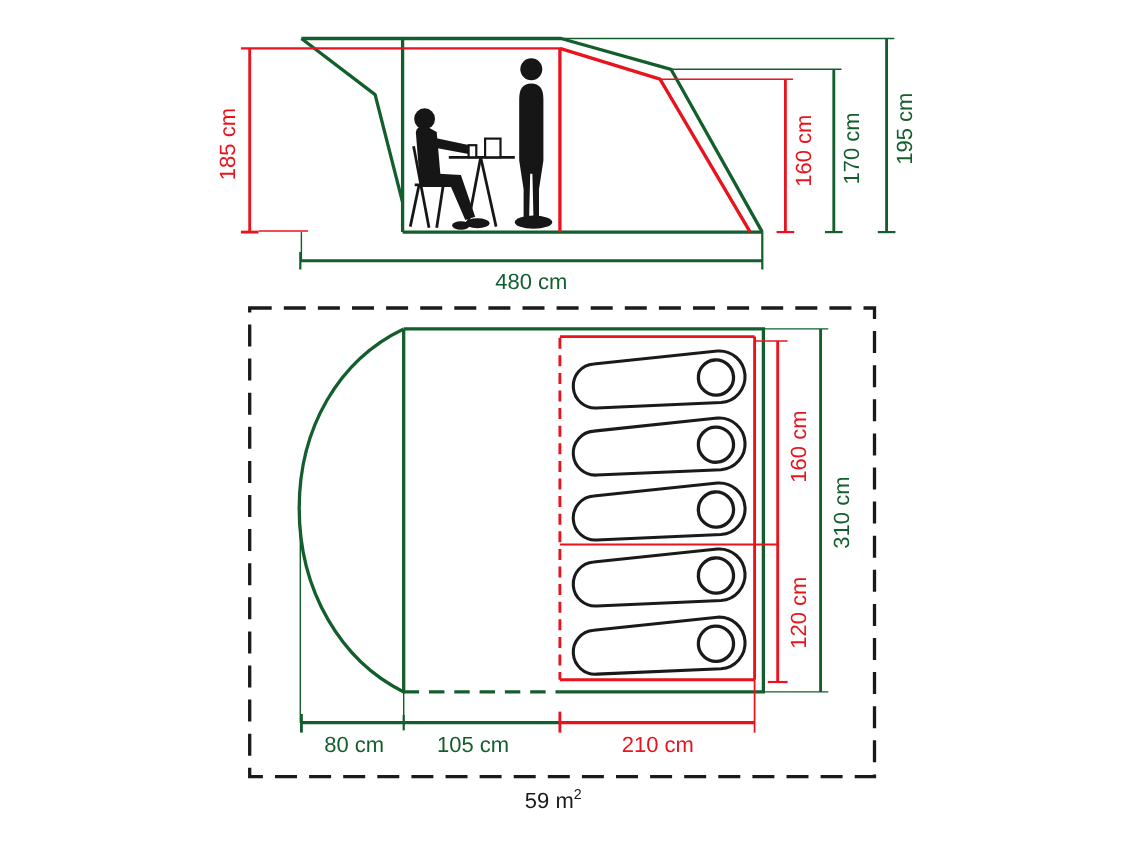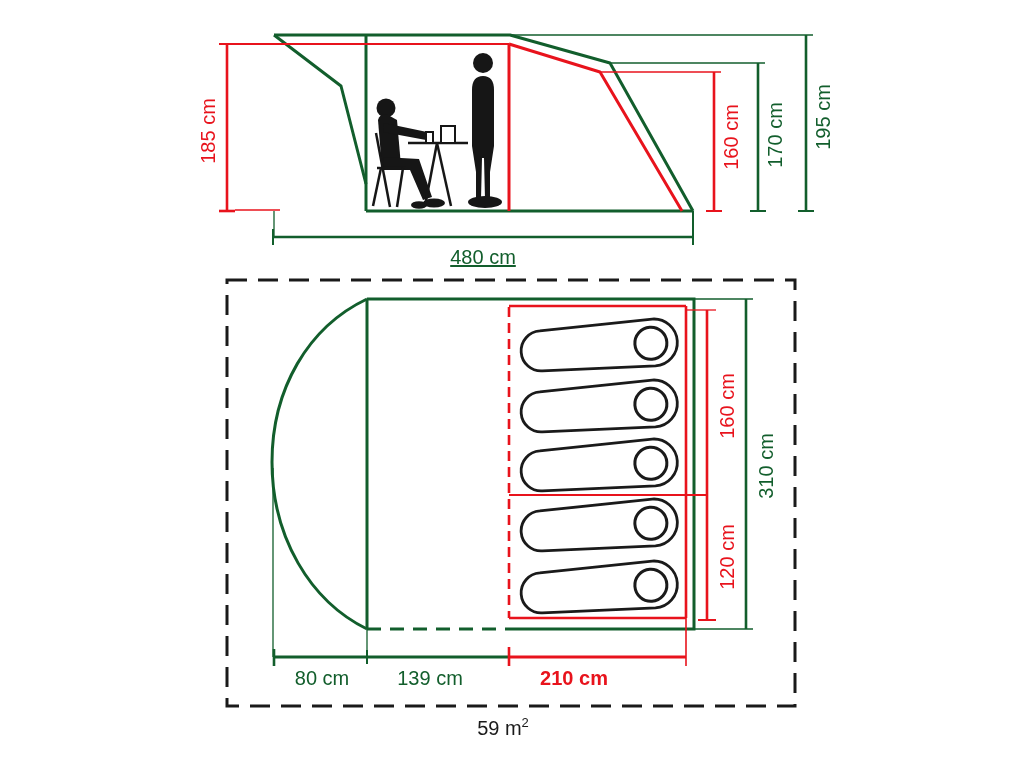--- a/index.html
+++ b/index.html
@@ -188,24 +188,24 @@
           <circle class="pillow" cx="651" cy="589" r="16"></circle>
         </g>
       </g>
     </g>
   </svg>
 
   <div class="lbl rot red" style="left:208px;top:131px;">185 cm</div>
   <div class="lbl rot red" style="left:731px;top:137px;">160 cm</div>
   <div class="lbl rot green" style="left:775px;top:135px;">170 cm</div>
   <div class="lbl rot green" style="left:823px;top:117px;">195 cm</div>
-  <div class="lbl green" style="left:483px;top:257px;text-decoration:underline;">480 cm</div>
+  <div class="lbl green" style="left:483px;top:257px;">480 cm</div>
 
   <div class="lbl rot red" style="left:727px;top:406px;">160 cm</div>
   <div class="lbl rot red" style="left:727px;top:557px;">120 cm</div>
   <div class="lbl rot green" style="left:766px;top:466px;">310 cm</div>
   <div class="lbl green" style="left:322px;top:678px;text-align:center;">80 cm</div>
-  <div class="lbl green" style="left:430px;top:678px;">139 cm</div>
-  <div class="lbl red" style="left:574px;top:678px;font-weight:bold;">210 cm</div>
+  <div class="lbl green" style="left:430px;top:678px;">105 cm</div>
+  <div class="lbl red" style="left:598px;top:678px;">210 cm</div>
 
   <div class="lbl black" style="left:503px;top:727px;"><span>59 m</span><sup>2</sup></div>
 
 </div>
 
 </body></html>

